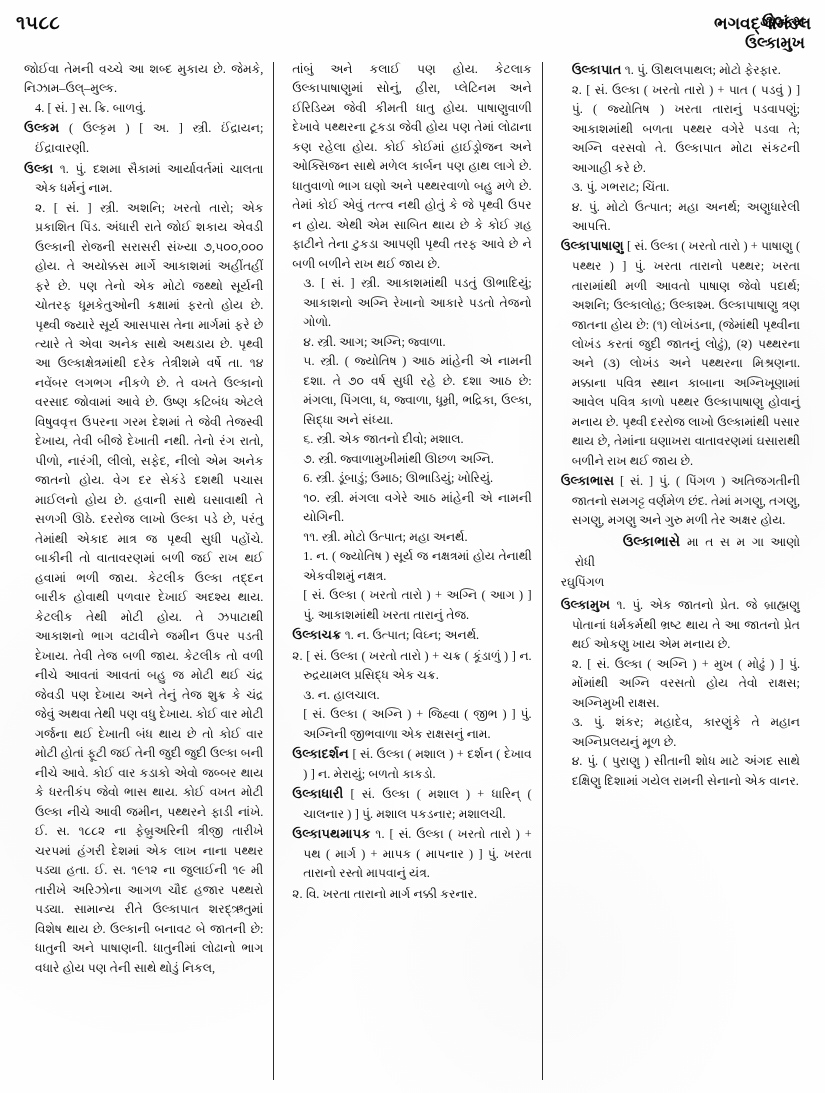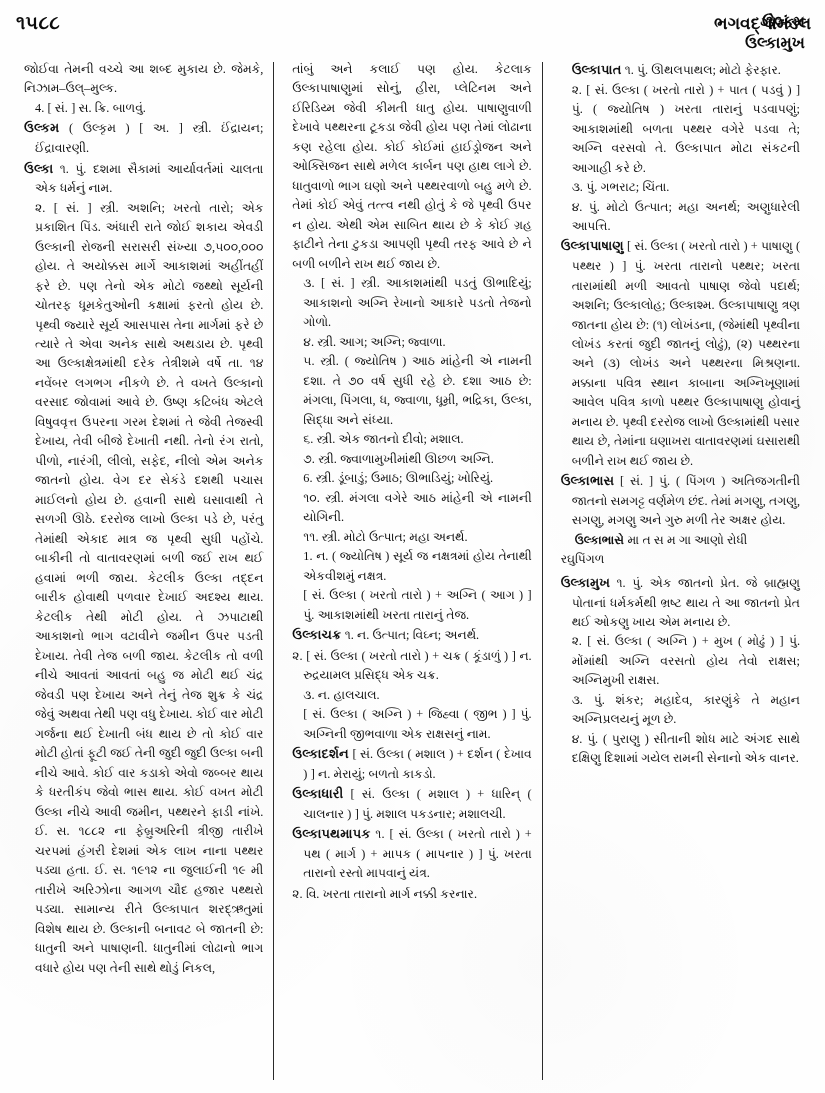--- a/index.html
+++ b/index.html
@@ -127,21 +127,21 @@
     font-size: 11.4px;
     margin-top: -1px;
     padding-right: 4px;
   }
   .cite {
     display: block;
     text-align: center;
     font-size: 12.1px;
     padding-left: 14px;
   }
-  .cite .hw { font-size: 12px; }
+  .cite .hw { font-size: 14px; margin-left: 48px; }
 
   .gap-s { height: 3px; }
 </style>
 </head>
 <body>
 
 <div id="page">
 
   <div id="runhead">
     <div class="rh-folio">૧૫૮૮</div>

